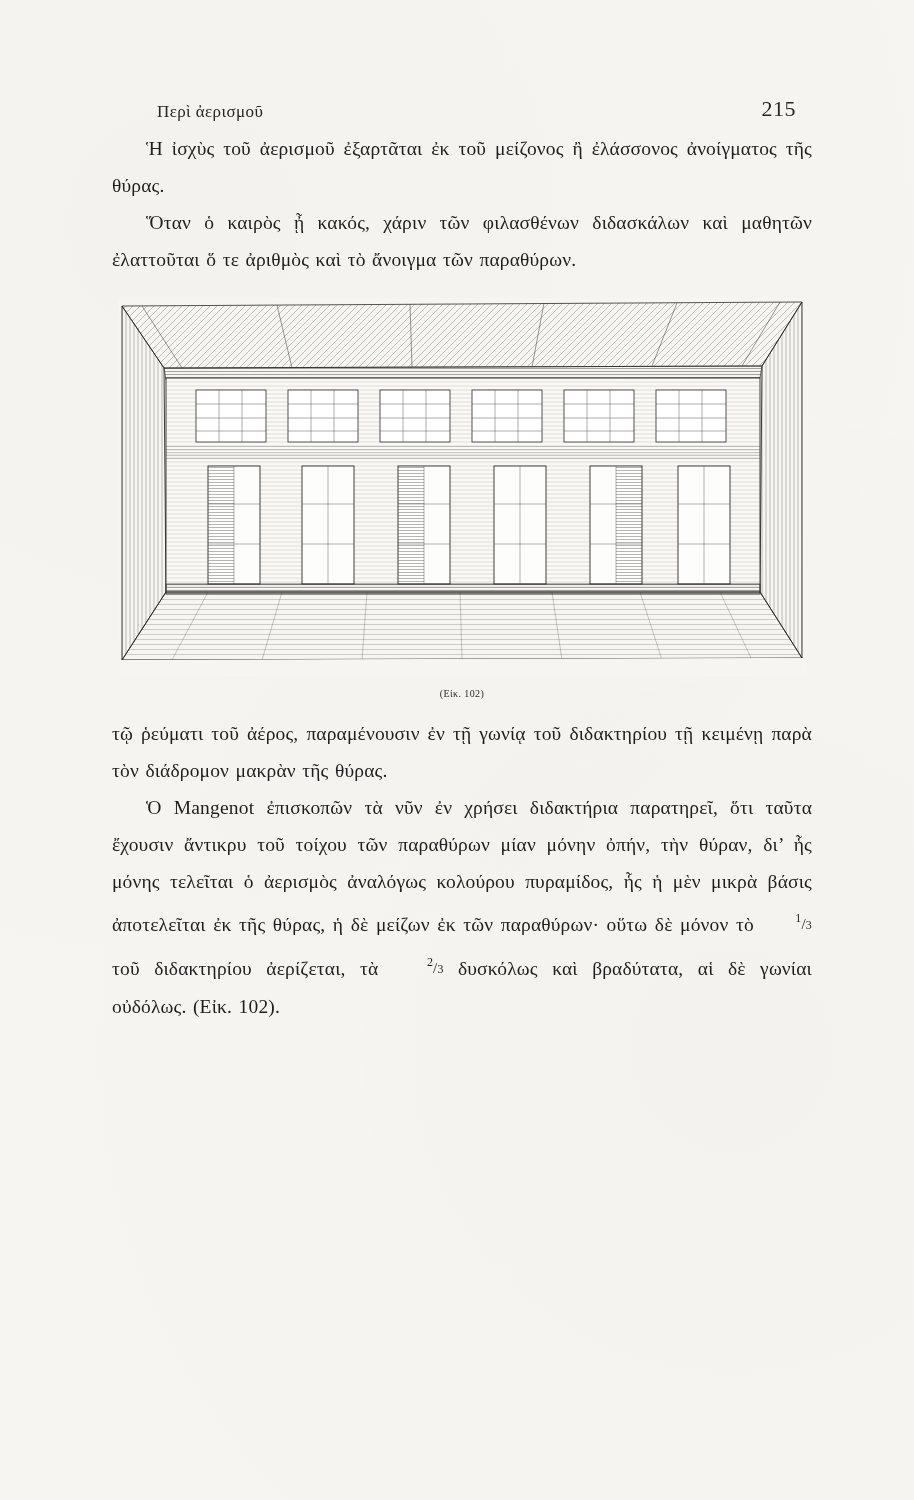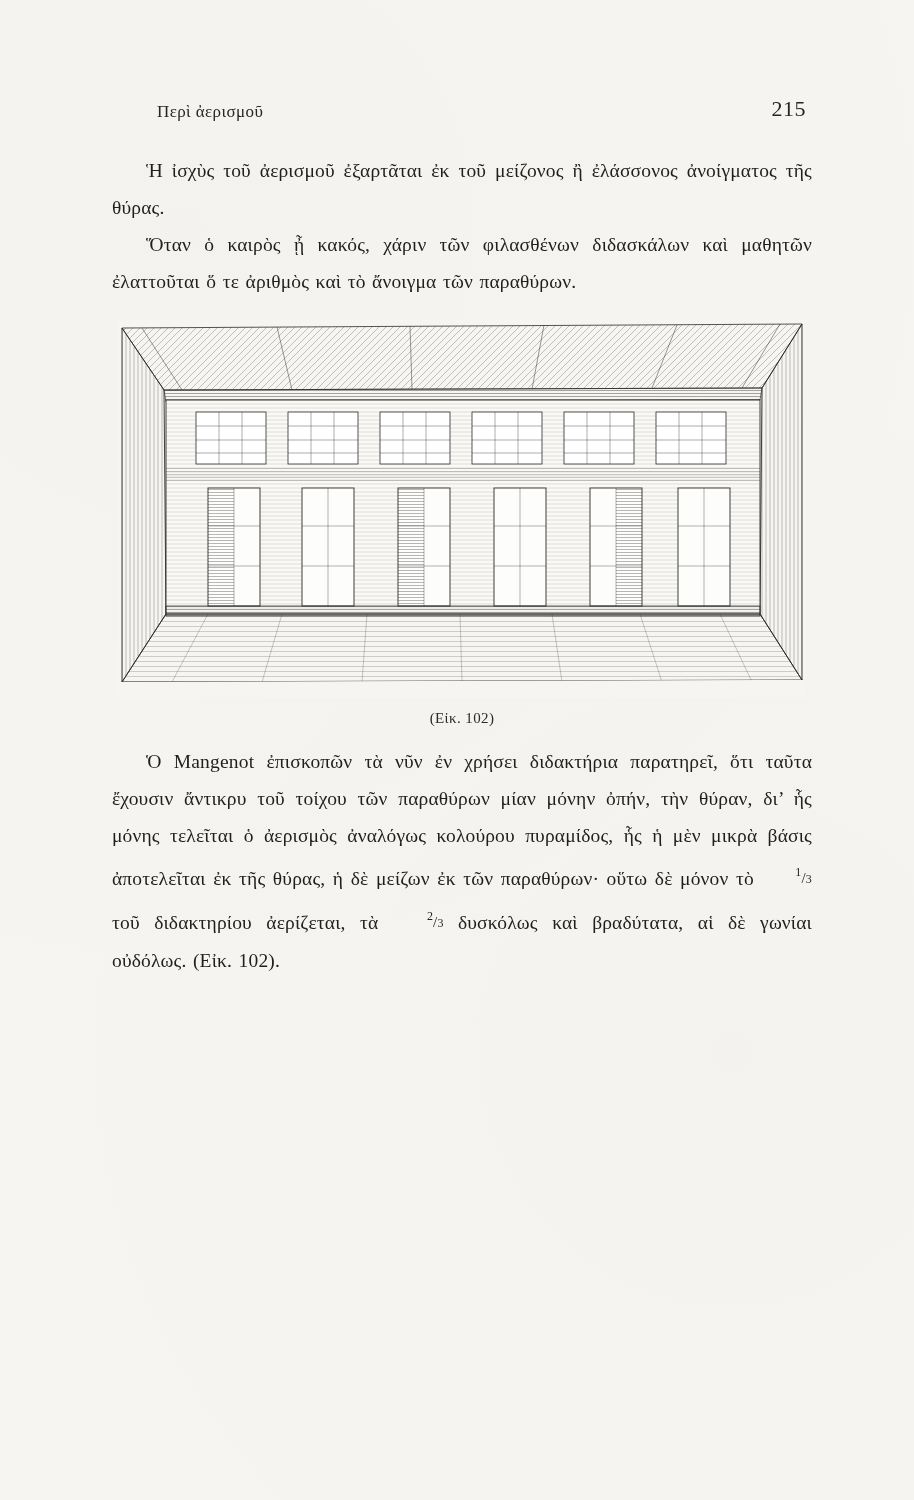--- a/index.html
+++ b/index.html
@@ -37,30 +37,29 @@
     position: absolute;
     left: 45px;
     top: 6px;
     font-family: "Liberation Serif", serif;
     font-size: 17px;
     letter-spacing: 0.4px;
     color: #262626;
   }
   .page-number {
     position: absolute;
-    right: 6px;
+    right: 16px;
     top: 0px;
     font-family: "Liberation Serif", serif;
     font-size: 22px;
     color: #262626;
     letter-spacing: 0.5px;
     text-align: center;
   }
   .body-text {
-    margin-top: 22px;
     font-size: 19.5px;
     line-height: 37px;
     text-align: justify;
     color: #1f1f1f;
     letter-spacing: 0.15px;
     word-spacing: 1.5px;
   }
   .body-text p {
     margin: 0 0 0 0;
   }
@@ -73,21 +72,21 @@
     text-align: center;
   }
   .figure-frame {
     display: block;
     margin: 0 auto;
     width: 700px;
     height: 390px;
   }
   .figure-caption {
     margin-top: 6px;
-    font-size: 15px;
+    font-size: 10px;
     letter-spacing: 0.4px;
     color: #2b2b2b;
     font-family: "Liberation Serif", serif;
   }
   .lower-text {
     margin-top: 16px;
   }
   .latinname {
     font-family: "Liberation Serif", serif;
     letter-spacing: 0.2px;
@@ -262,19 +261,20 @@
           <line x1="550" y1="368" x2="528" y2="300"></line>
           <line x1="640" y1="368" x2="608" y2="300"></line>
         </g>
 
         <polygon points="10,368 690,366 690,378 10,380" fill="#f7f5f1" stroke="none"></polygon>
       </svg>
       <div class="figure-caption">(Εἰκ. 102)</div>
     </div>
 
     <div class="body-text lower-text">
+      <p>τῷ ῥεύματι τοῦ ἀέρος, παραμένουσιν ἐν τῇ γωνίᾳ τοῦ διδακτηρίου τῇ κειμένῃ παρὰ τὸν διάδρομον μακρὰν τῆς θύρας.</p>
       <p class="indent">
         <span>Ὁ </span><span class="latinname">Mangenot</span><span> ἐπισκοπῶν τὰ νῦν ἐν χρήσει διδακτήρια παρατηρεῖ, ὅτι ταῦτα ἔχουσιν ἄντικρυ τοῦ τοίχου τῶν παραθύρων μίαν μόνην ὀπήν, τὴν θύραν, δι’ ἧς μόνης τελεῖται ὁ ἀερισμὸς ἀναλόγως κολούρου πυραμίδος, ἧς ἡ μὲν μικρὰ βάσις ἀποτελεῖται ἐκ τῆς θύρας, ἡ δὲ μείζων ἐκ τῶν παραθύρων· οὕτω δὲ μόνον τὸ </span><span class="frac"><sup>1</sup>/<sub>3</sub></span><span> τοῦ διδακτηρίου ἀερίζεται, τὰ </span><span class="frac"><sup>2</sup>/<sub>3</sub></span><span> δυσκόλως καὶ βραδύτατα, αἱ δὲ γωνίαι οὐδόλως. (Εἰκ. 102).</span>
       </p>
     </div>
 
   </div>
 </div>
 
 </body></html>

